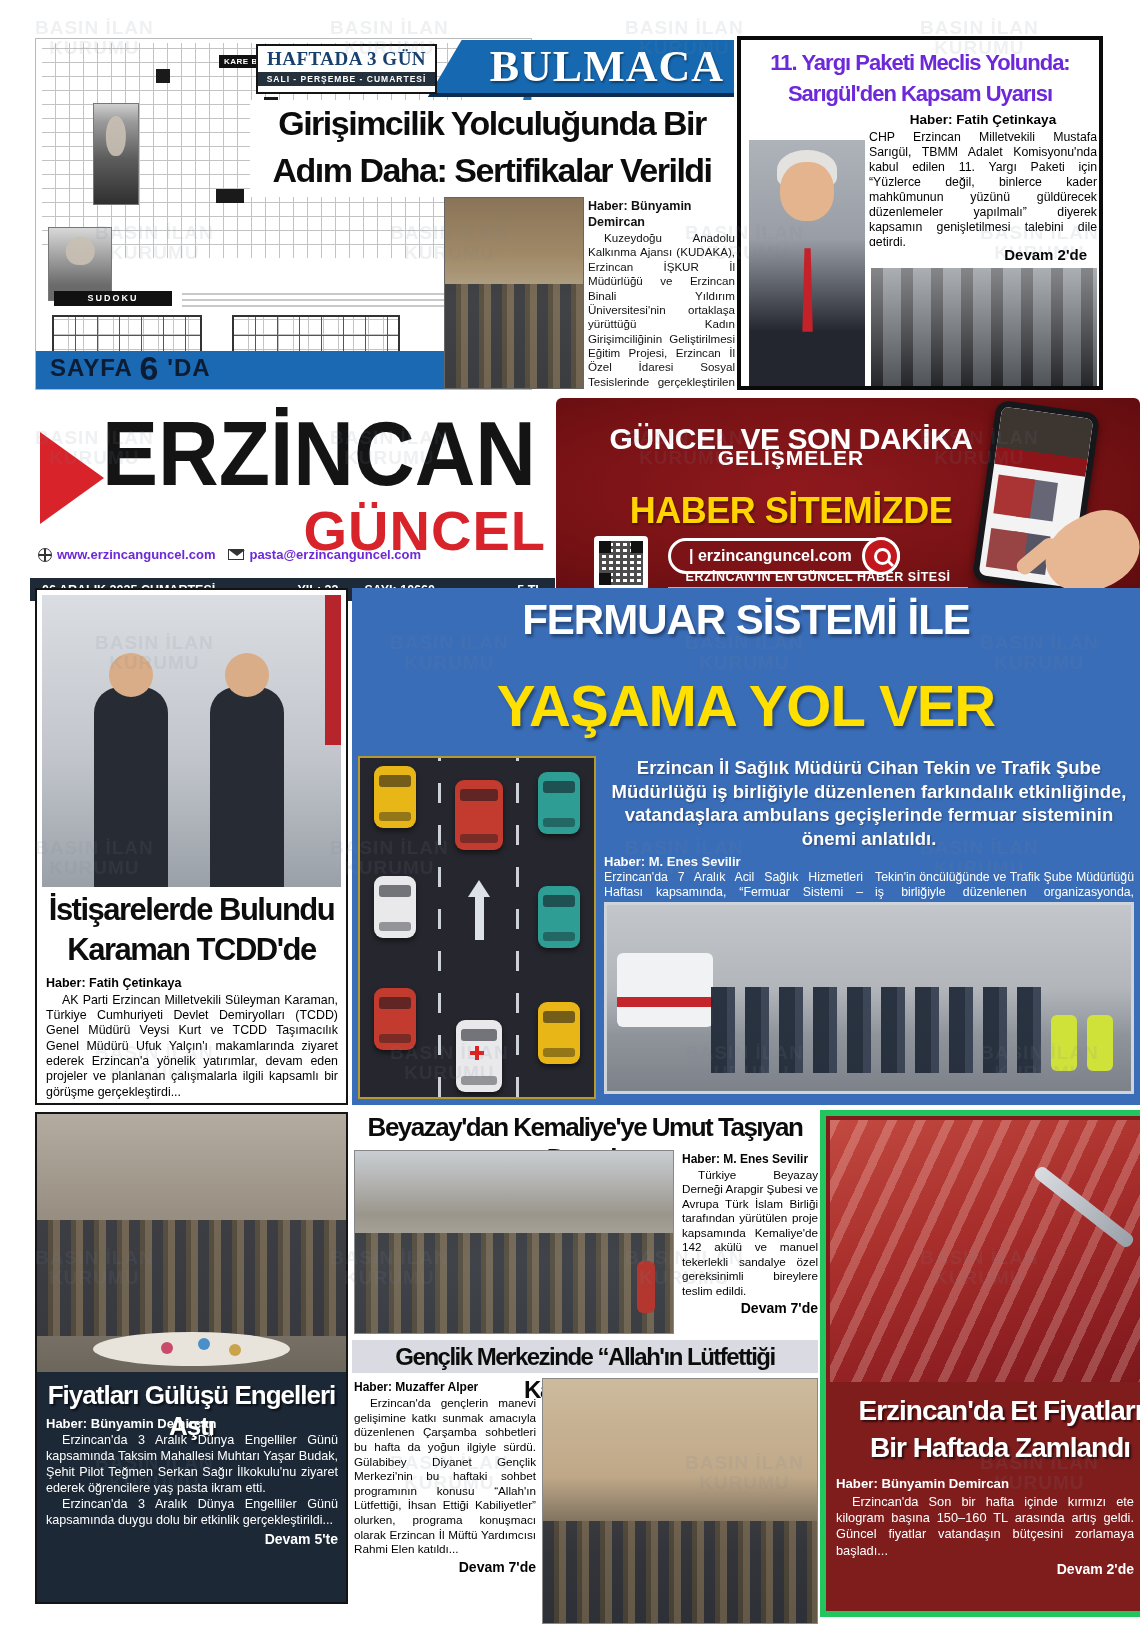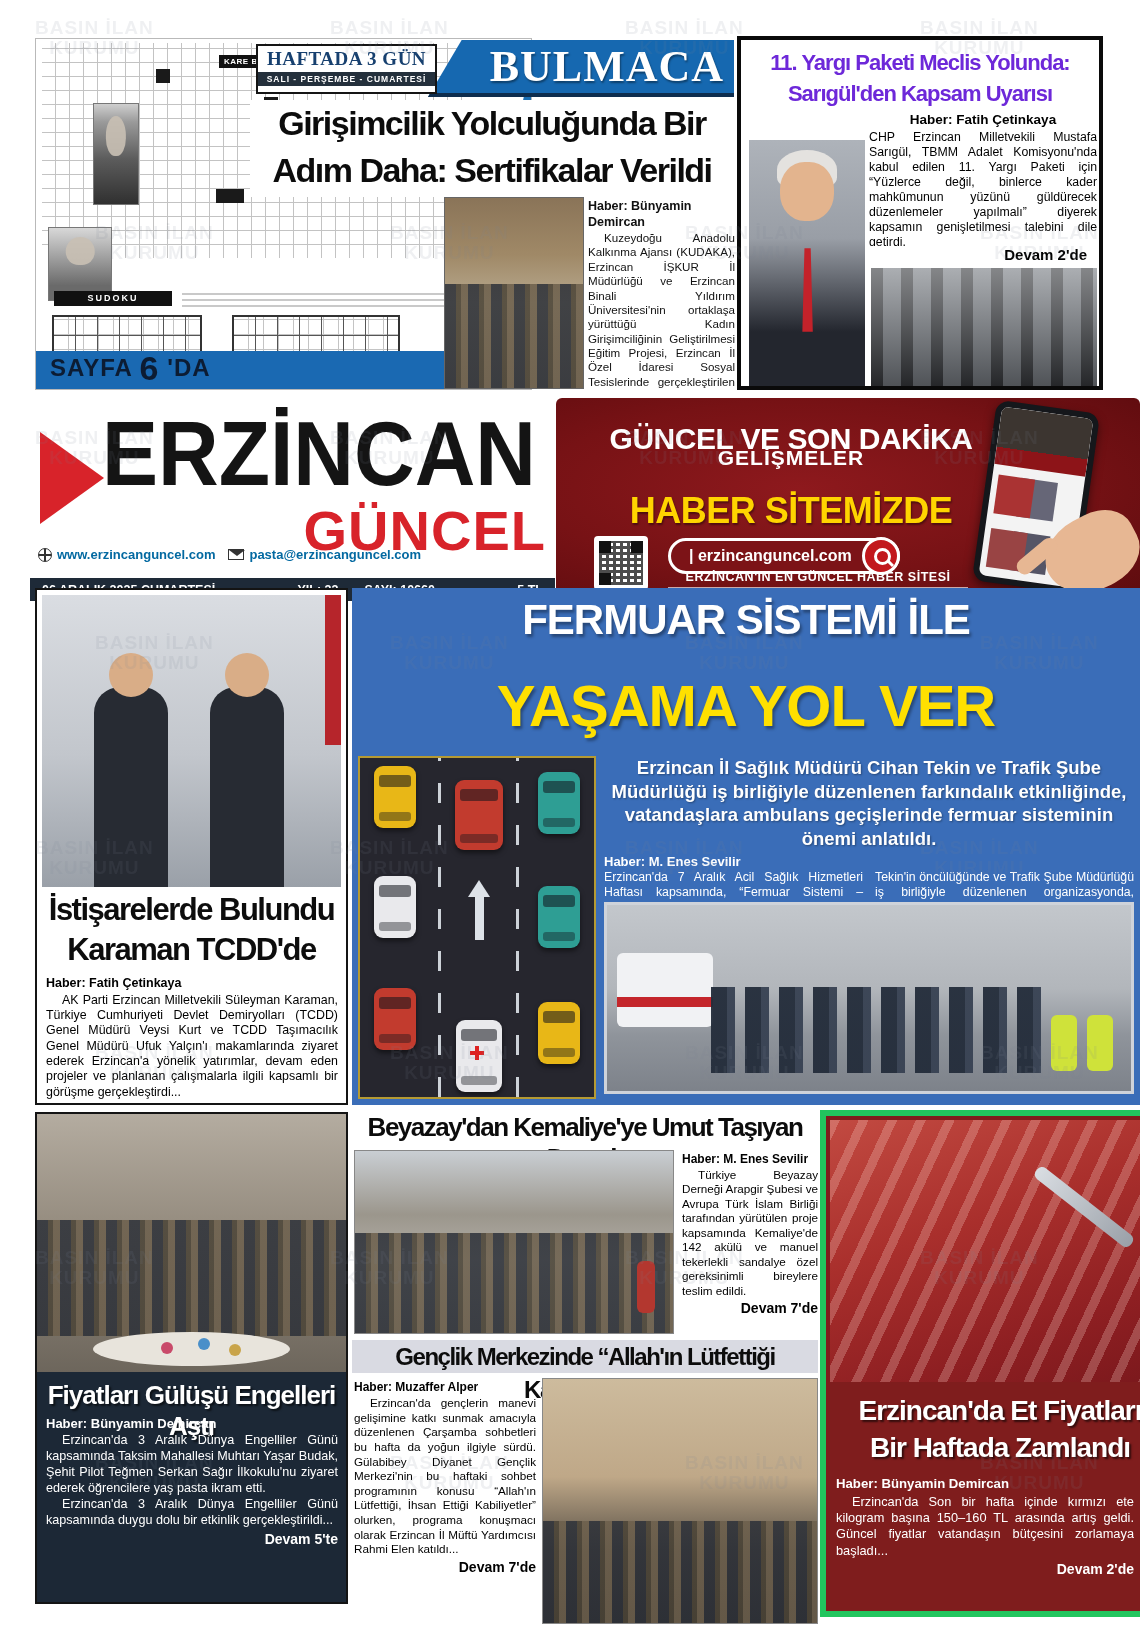--- a/index.html
+++ b/index.html
@@ -98,21 +98,21 @@
       linear-gradient(180deg,rgba(230,230,230,.5),rgba(40,40,40,.45)),
       repeating-linear-gradient(90deg,#23262b 0 12px,#70767e 12px 30px);}
   
   .logo-tri{position:absolute;left:40px;top:432px;width:0;height:0;
     border-top:46px solid transparent;border-bottom:46px solid transparent;
     border-left:64px solid #d8232a;}
   .logo-name{position:absolute;left:102px;top:402px;width:446px;font-weight:bold;
     font-size:84px;letter-spacing:0px;color:#141414;transform:scaleY(1.08);transform-origin:top left;}
   .logo-sub{position:absolute;left:298px;top:498px;width:248px;text-align:right;font-weight:bold;
     font-size:56px;color:#d8232a;letter-spacing:1px;}
-  .contacts{position:absolute;left:38px;top:547px;font-size:13px;font-weight:bold;color:#0369a1;
+  .contacts{position:absolute;left:38px;top:547px;font-size:13px;font-weight:bold;color:#6d28d9;
     display:flex;align-items:center;gap:5px;}
   .ico-globe{width:14px;height:14px;border:1.6px solid #333;border-radius:50%;display:inline-block;
     background:
       linear-gradient(0deg,transparent 44%,#333 44% 56%,transparent 56%),
       linear-gradient(90deg,transparent 44%,#333 44% 56%,transparent 56%);}
   .ico-mail{width:16px;height:11px;border:1.6px solid #333;display:inline-block;position:relative;margin-left:8px;}
   .ico-mail::before{content:"";position:absolute;left:0;top:0;width:0;height:0;
     border-left:8px solid transparent;border-right:8px solid transparent;border-top:6px solid #333;}
   
   .datebar{position:absolute;left:30px;top:578px;width:525px;height:23px;background:#1e2a38;

